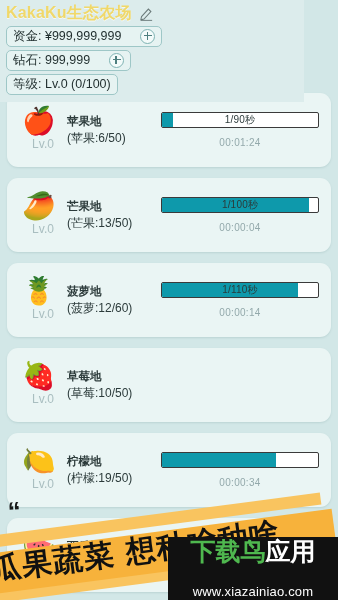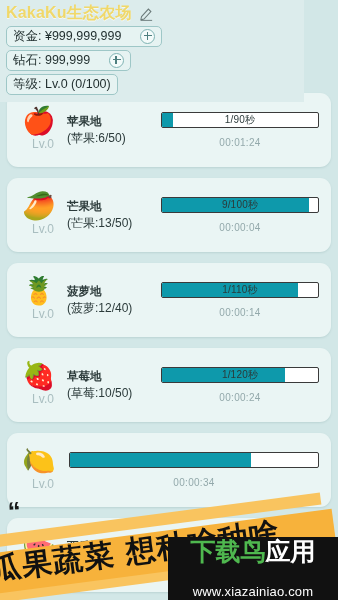--- a/index.html
+++ b/index.html
@@ -286,63 +286,60 @@
             <span class="fruit-emoji">🥭</span>
             <span class="lv-badge">Lv.0</span>
           </div>
           <div class="plot-text">
             <div class="plot-name">芒果地</div>
             <div class="plot-stock">(芒果:13/50)</div>
           </div>
           <div class="prog-wrap">
             <div class="prog-bar">
               <div class="prog-fill" style="width:94%"></div>
-              <div class="prog-label">9/100秒</div>
+              <div class="prog-label">1/100秒</div>
             </div>
             <div class="prog-time">00:00:04</div>
           </div>
         </div>
         <div class="plot-card">
           <div class="icon-wrap">
             <span class="fruit-emoji">🍍</span>
             <span class="lv-badge">Lv.0</span>
           </div>
           <div class="plot-text">
             <div class="plot-name">菠萝地</div>
-            <div class="plot-stock">(菠萝:12/40)</div>
+            <div class="plot-stock">(菠萝:12/60)</div>
           </div>
           <div class="prog-wrap">
             <div class="prog-bar">
               <div class="prog-fill" style="width:87%"></div>
               <div class="prog-label">1/110秒</div>
             </div>
             <div class="prog-time">00:00:14</div>
           </div>
         </div>
         <div class="plot-card">
           <div class="icon-wrap">
             <span class="fruit-emoji">🍓</span>
             <span class="lv-badge">Lv.0</span>
           </div>
           <div class="plot-text">
             <div class="plot-name">草莓地</div>
             <div class="plot-stock">(草莓:10/50)</div>
           </div>
-          <div class="prog-wrap">
-            <div class="prog-bar">
-              <div class="prog-fill" style="width:79%"></div>
-              <div class="prog-label">1/120秒</div>
-            </div>
-            <div class="prog-time">00:00:24</div>
-          </div>
         </div>
         <div class="plot-card">
           <div class="icon-wrap">
             <span class="fruit-emoji">🍋</span>
             <span class="lv-badge">Lv.0</span>
+          </div>
+          <div class="plot-text">
+            <div class="plot-name">柠檬地</div>
+            <div class="plot-stock">(柠檬:19/50)</div>
           </div>
           <div class="prog-wrap">
             <div class="prog-bar">
               <div class="prog-fill" style="width:73%"></div>
             </div>
             <div class="prog-time">00:00:34</div>
           </div>
         </div>
         <div class="plot-card">
           <div class="icon-wrap">

